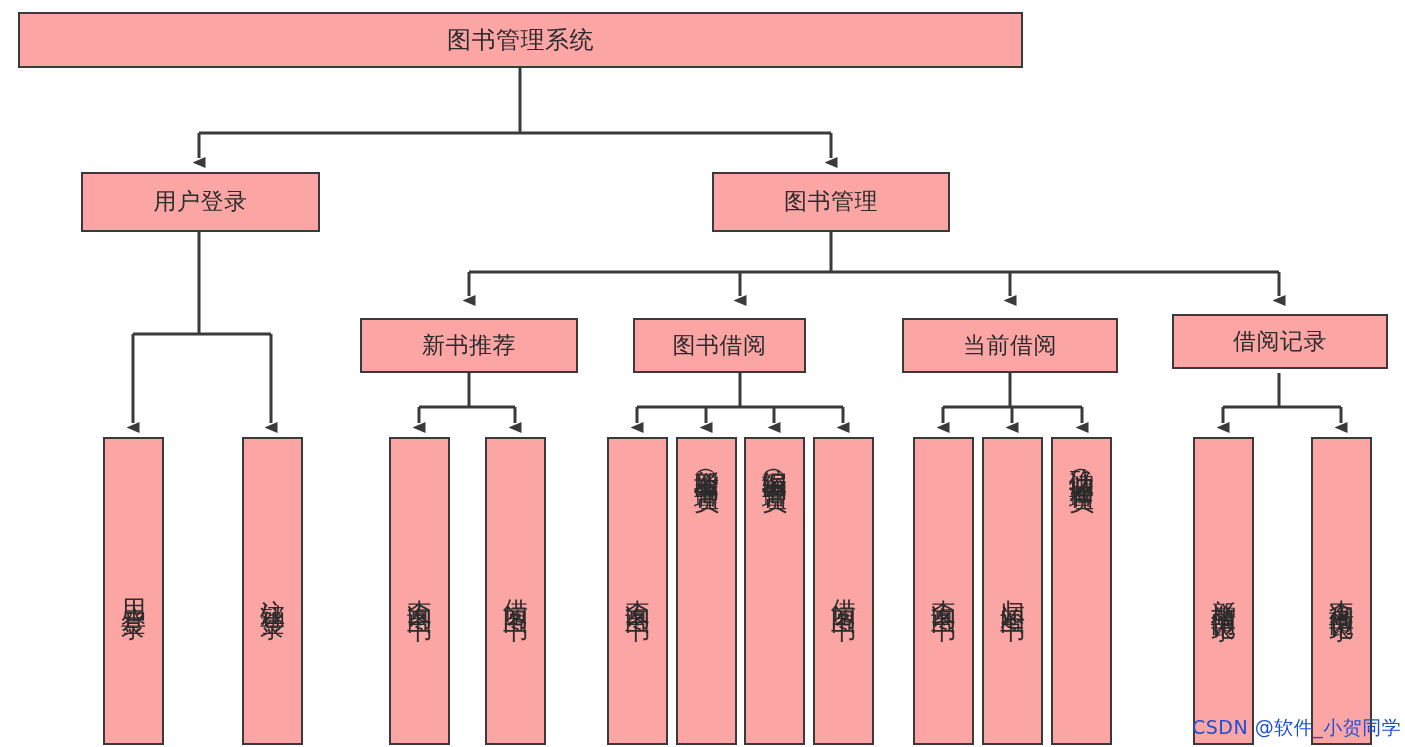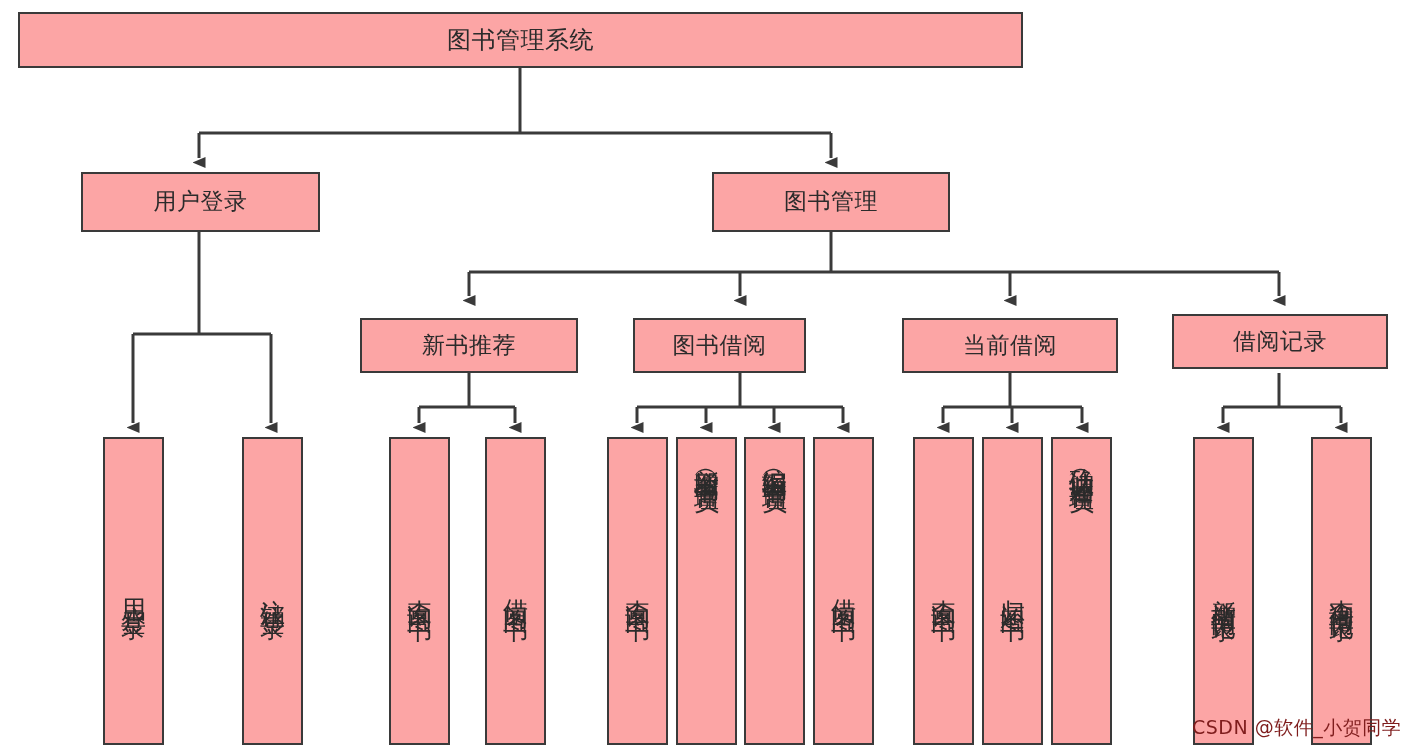--- a/index.html
+++ b/index.html
@@ -51,21 +51,21 @@
     white-space:nowrap;
   }
   .node.v.tall .lbl{letter-spacing:3px;}
   .node.v.mid .lbl{letter-spacing:6px;}
 
   
   .node.v.center{align-items:center;padding-top:0;}
 
   .watermark{
     position:absolute;
-    color:#7f1d1d;
+    color:#1d4ed8;
     font-size:19px;
     letter-spacing:0.5px;
     white-space:nowrap;
     font-family:"DejaVu Sans","Liberation Sans",sans-serif;
   }
 </style>
 </head>
 <body>
 
 <div id="diagram">

